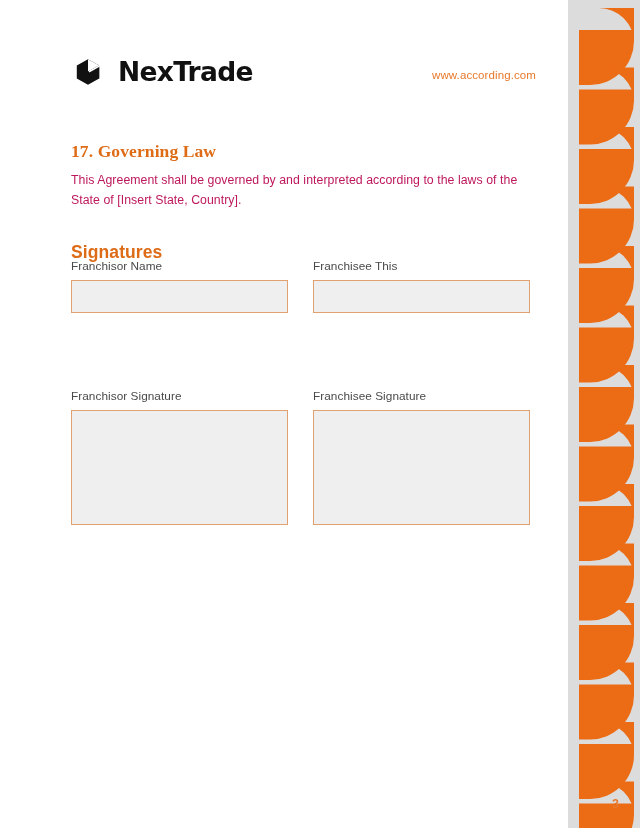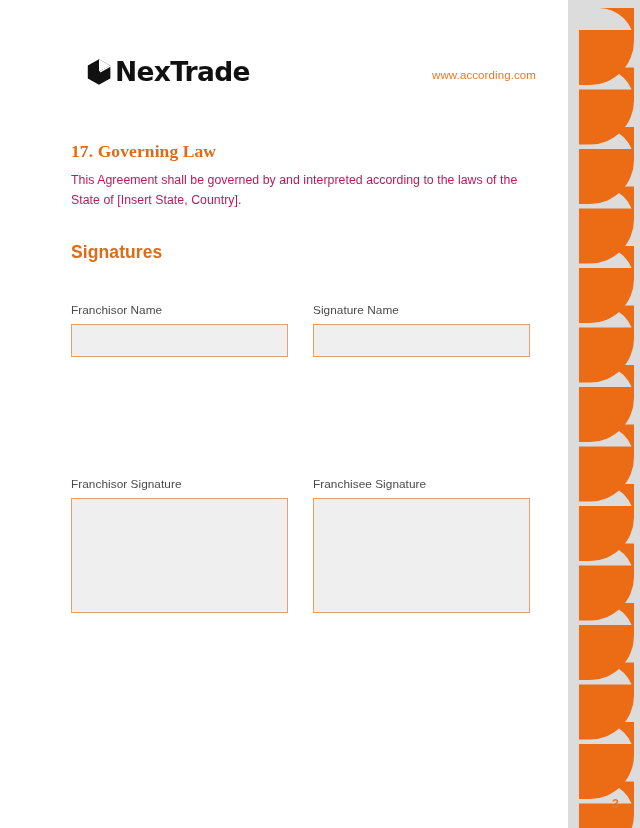--- a/index.html
+++ b/index.html
@@ -25,25 +25,25 @@
   
   .header {
     position: absolute;
     left: 71px;
     top: 58px;
     width: 465px;
     height: 40px;
   }
   .logo {
     position: absolute;
-    left: 15px;
+    left: 4px;
     top: 0;
     display: flex;
     align-items: center;
-    gap: 3px;
+    gap: 17px;
   }
   .logo-mark {
     width: 26px;
     height: 28px;
     display: block;
   }
   .logo-text {
     font-family: "DejaVu Sans", sans-serif;
     font-weight: bold;
     font-size: 26.5px;
@@ -110,21 +110,20 @@
   }
   .form-col {
     width: 217px;
   }
   .field-label {
     font-size: 11.8px;
     color: #4a4a4a;
     margin-bottom: 7px;
     letter-spacing: 0.05px;
     line-height: 1.2;
-    margin-top: 44px;
   }
   .field-box {
     background: #efefef;
     border: 1px solid #E0A070;
     box-sizing: border-box;
     width: 217px;
   }
   .field-box.small {
     height: 33px;
   }
@@ -189,21 +188,21 @@
   </div>
 
   <div class="form-grid">
 
     <div class="form-row">
       <div class="form-col">
         <div class="field-label">Franchisor Name</div>
         <div class="field-box small"></div>
       </div>
       <div class="form-col">
-        <div class="field-label">Signature Name</div>
+        <div class="field-label">Franchisee This</div>
         <div class="field-box small"></div>
       </div>
     </div>
 
     <div class="row-gap-a"></div>
 
 
     <div class="row-gap-b"></div>
 
     <div class="form-row">

